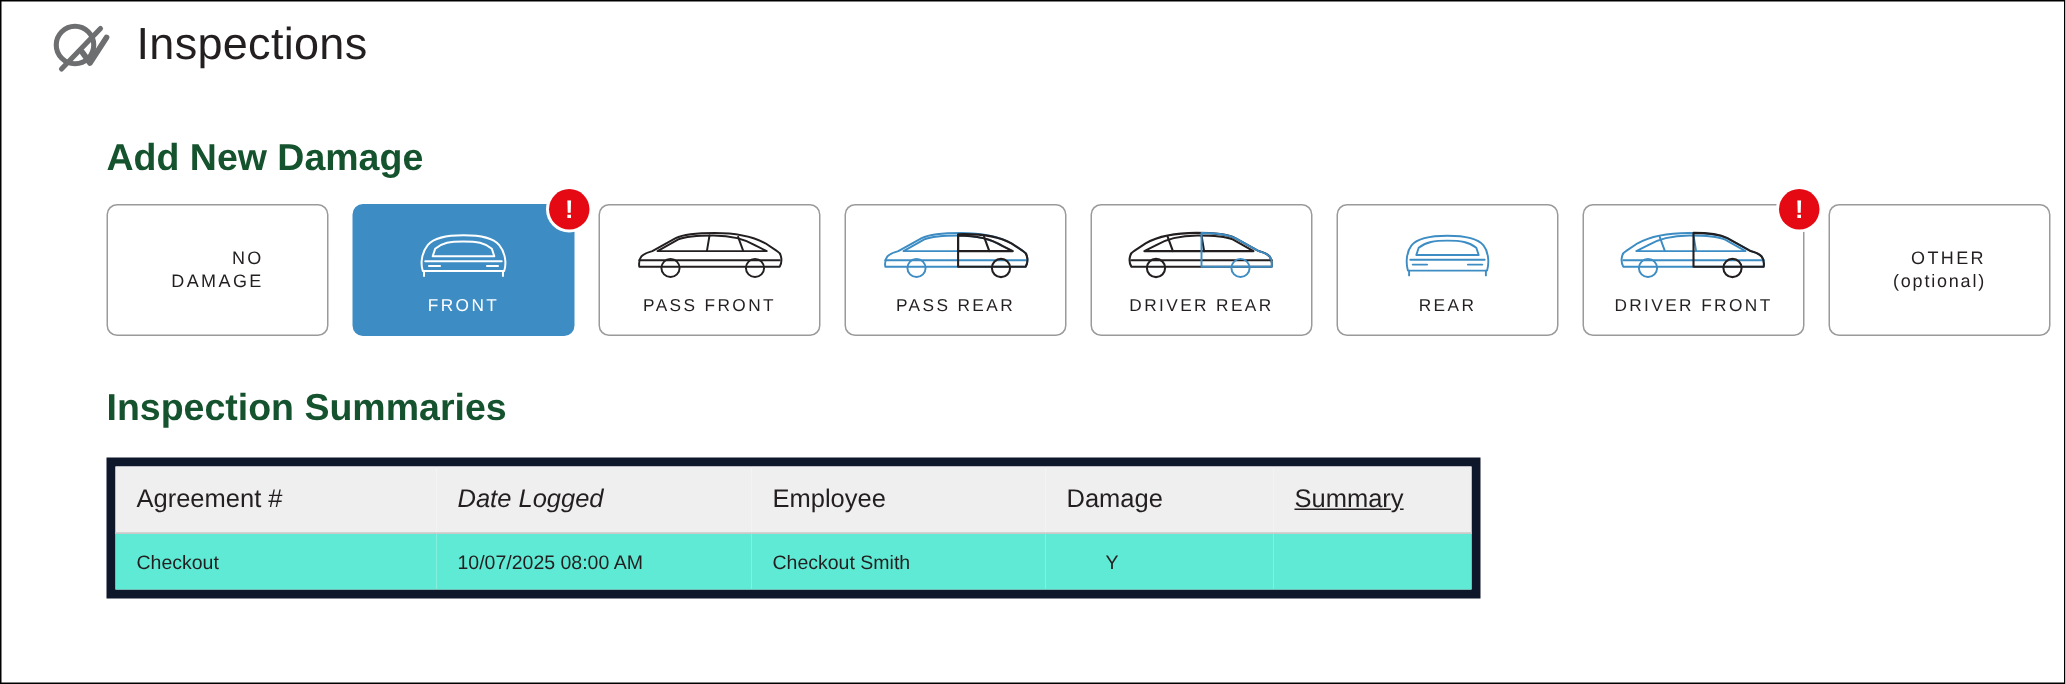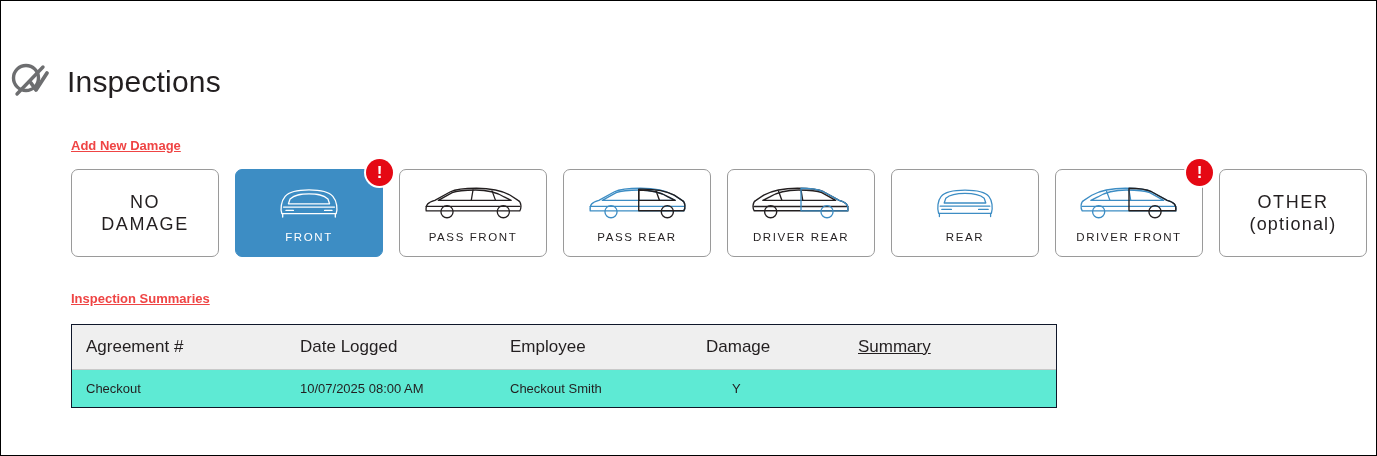--- a/index.html
+++ b/index.html
@@ -17,50 +17,48 @@
     height: 456px;
     box-sizing: border-box;
     border: 1px solid #000000;
     background: #ffffff;
     overflow: hidden;
   }
 
   
   .header {
     display: flex;
-    align-items: center;
-    padding: 12px 0 0 8px;
+    align-items: flex-start;
+    padding: 12px 0 0 32px;
     height: 56px;
     box-sizing: border-box;
-    margin-top: 47px;
   }
   .header-icon {
     width: 42px;
     height: 42px;
     flex: 0 0 42px;
     color: #6d6e70;
     display: flex;
     align-items: center;
     justify-content: center;
   }
   .page-title {
     font-size: 30px;
     color: #231f20;
     font-weight: 400;
     margin-left: 16px;
     letter-spacing: 0.2px;
   }
 
   
   .section-heading {
-    font-size: 13px;
+    font-size: 25px;
     font-weight: bold;
-    color: #ef4444;
+    color: #14532d;
     margin: 34px 0 0 70px;
-    text-decoration: underline;
   }
 
   
   .tiles {
     display: flex;
     align-items: flex-start;
     margin: 16px 0 0 70px;
     gap: 16px;
   }
   .tile {
@@ -93,22 +91,23 @@
   .tile-label {
     font-size: 11.5px;
     letter-spacing: 1.6px;
     color: #231f20;
     text-align: center;
     line-height: 1.25;
     margin-top: 4px;
     text-transform: uppercase;
   }
   .tile-label.text-only {
-    font-size: 18px;
+    font-size: 12px;
     letter-spacing: 1.6px;
+    text-align: right;
   }
   .tile-label .sub {
     text-transform: none;
     letter-spacing: 1.2px;
     display: block;
   }
   .tile.text-tile {
     justify-content: center;
   }
   .badge {
@@ -125,22 +124,22 @@
     display: flex;
     align-items: center;
     justify-content: center;
     line-height: 1;
     box-shadow: 0 0 0 2px #ffffff;
   }
 
   
   .table-wrap {
     margin: 18px 0 0 70px;
-    width: 986px;
-    border: 1px solid #0f172a;
+    width: 916px;
+    border: 6px solid #0f172a;
     box-sizing: border-box;
   }
   table {
     border-collapse: collapse;
     width: 100%;
     table-layout: fixed;
   }
   thead tr {
     background: #efefef;
   }
@@ -152,21 +151,21 @@
     padding: 12px 0 12px 14px;
     border-bottom: 1px solid #c9c9c9;
   }
   td {
     font-size: 13px;
     color: #231f20;
     padding: 11px 0 11px 14px;
     background: #5eead4;
   }
   .col-0 { width: 200px; }
-  .col-1 { width: 196px; }
+  .col-1 { width: 196px; font-style: italic; }
   .col-2 { width: 182px; }
   .col-3 { width: 138px; }
   .col-4 { width: auto; text-decoration: underline; }
   td.center-ish { padding-left: 40px; }
 </style>
 </head>
 <body>
 
 <div class="screen">
 

